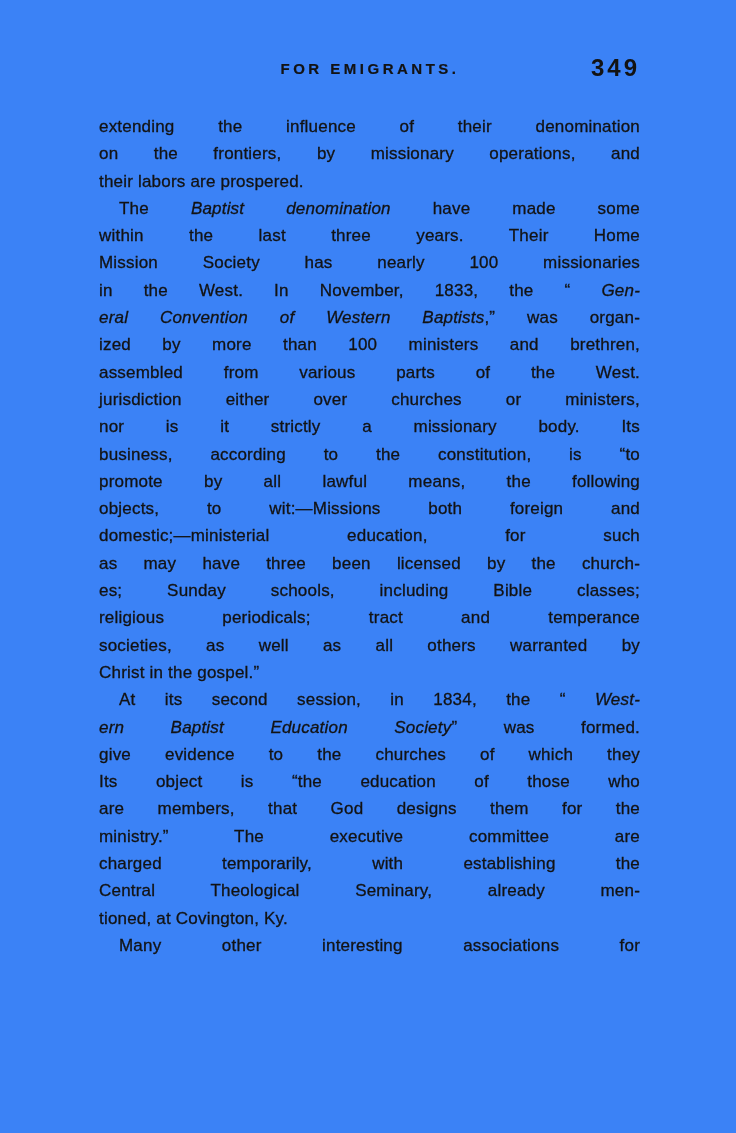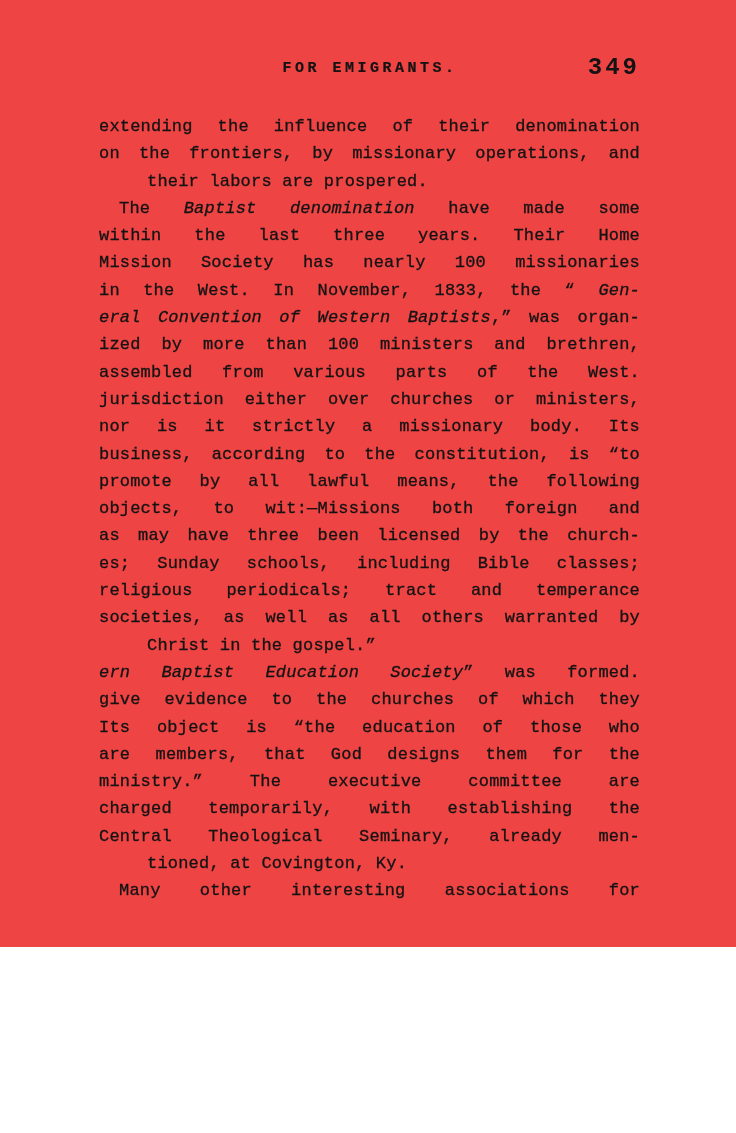--- a/index.html
+++ b/index.html
@@ -3,24 +3,24 @@
 <meta charset="utf-8">
 <style>
   html, body {
     margin: 0;
     padding: 0;
     background: #ffffff;
   }
   .page {
     position: relative;
     width: 736px;
-    height: 947px;
-    background: #ef4444;
+    height: 1133px;
+    background: #3b82f6;
     color: #131313;
-    font-family: Liberation Mono, monospace;
+    font-family: Liberation Sans, sans-serif;
     overflow: hidden;
   }
   .header {
     position: absolute;
     top: 60px;
     left: 100px;
     width: 540px;
     height: 30px;
   }
   .running-title {
@@ -50,21 +50,20 @@
     letter-spacing: 0.2px;
     -webkit-text-stroke: 0.3px currentColor;
   }
   .line {
     text-align: justify;
     text-align-last: justify;
     white-space: normal;
   }
   .line.last {
     text-align-last: left;
-    margin-left: 48px;
   }
   .line.indent {
     text-indent: 20px;
   }
   .seg.it {
     font-style: italic;
     margin-top: 26px;
   }
 </style>
 </head>
@@ -84,25 +83,27 @@
       <div class="line"><span class="seg">Mission Society has nearly 100 missionaries</span></div>
       <div class="line"><span class="seg">in the West.  In November, 1833, the “ </span><span class="seg it">Gen-</span></div>
       <div class="line"><span class="seg it">eral Convention of Western Baptists</span><span class="seg">,” was organ-</span></div>
       <div class="line"><span class="seg">ized by more than 100 ministers and brethren,</span></div>
       <div class="line"><span class="seg">assembled from various parts of the West.</span></div>
       <div class="line"><span class="seg">jurisdiction either over churches or ministers,</span></div>
       <div class="line"><span class="seg">nor is it strictly a missionary body.  Its</span></div>
       <div class="line"><span class="seg">business, according to the constitution, is “to</span></div>
       <div class="line"><span class="seg">promote by all lawful means, the following</span></div>
       <div class="line"><span class="seg">objects, to wit:—Missions both foreign and</span></div>
+      <div class="line"><span class="seg">domestic;—ministerial education, for such</span></div>
       <div class="line"><span class="seg">as may have three been licensed by the church-</span></div>
       <div class="line"><span class="seg">es; Sunday schools, including Bible classes;</span></div>
       <div class="line"><span class="seg">religious periodicals; tract and temperance</span></div>
       <div class="line"><span class="seg">societies, as well as all others warranted by</span></div>
       <div class="line last"><span class="seg">Christ in the gospel.”</span></div>
+      <div class="line indent"><span class="seg">At its second session, in 1834, the “ </span><span class="seg it">West-</span></div>
       <div class="line"><span class="seg it">ern Baptist Education Society</span><span class="seg">” was formed.</span></div>
       <div class="line"><span class="seg">give evidence to the churches of which they</span></div>
       <div class="line"><span class="seg">Its object is “the education of those who</span></div>
       <div class="line"><span class="seg">are members, that God designs them for the</span></div>
       <div class="line"><span class="seg">ministry.”  The executive committee are</span></div>
       <div class="line"><span class="seg">charged temporarily, with establishing the</span></div>
       <div class="line"><span class="seg">Central Theological Seminary, already men-</span></div>
       <div class="line last"><span class="seg">tioned, at Covington, Ky.</span></div>
       <div class="line indent"><span class="seg">Many other interesting associations for</span></div>
     </div>

